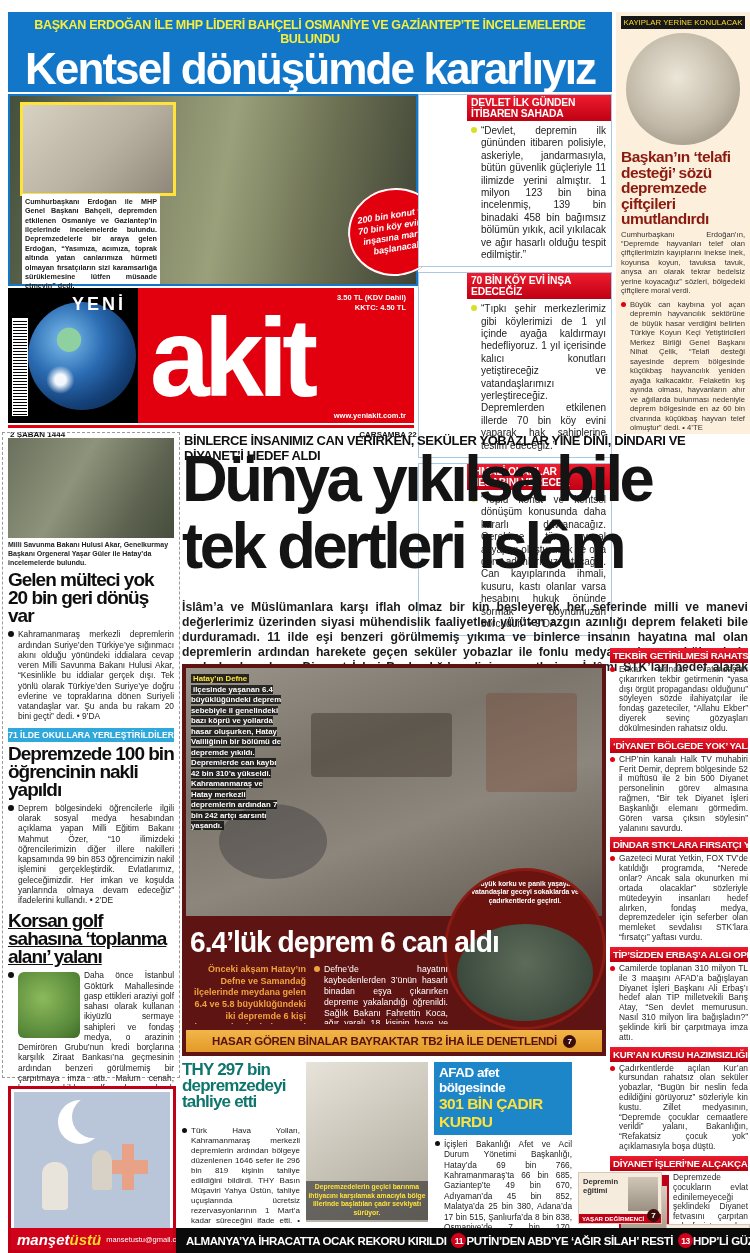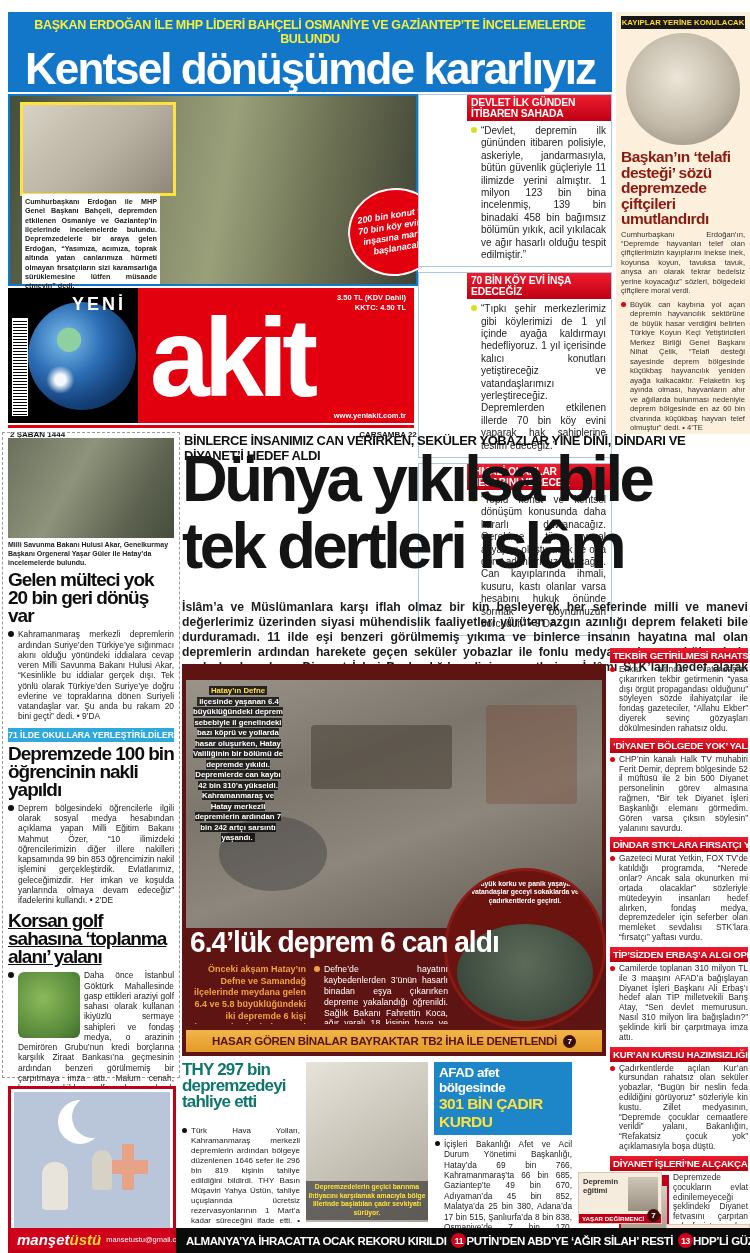--- a/index.html
+++ b/index.html
@@ -35,21 +35,21 @@
   .dateline{font-size:8px;font-weight:700;color:#111;}
   .redrule{background:#e2000f;}
   
   .qbox{border:1px solid #a8c8e6;background:#fff;margin-bottom:5px;padding-left:48px;}
   .qbox .qtitle{background:linear-gradient(#ee1c2e,#c00014);color:#fff;font-weight:900;font-size:10.3px;
                 padding:2px 4px;letter-spacing:-0.2px;}
   .qbox .qtext{font-size:10px;line-height:1.24;padding:4px 5px 5px 14px;color:#222;position:relative;}
   .dot{position:absolute;left:4px;top:6px;width:6px;height:6px;border-radius:50%;background:#d9e021;}
   
   .sidebar{background:#fcefdb;padding:4px 5px;}
-  .sb-label{background:#181818;color:#ffd92b;font-size:7.8px;font-weight:700;text-align:center;padding:2px 0;}
+  .sb-label{background:#181818;color:#ffd92b;font-size:7.8px;font-weight:400;text-align:center;padding:2px 0;}
   .sheep{border-radius:50%;background:radial-gradient(circle at 45% 40%,#ece6d8,#c2b9a8 55%,#8a8274);}
   .sb-head{color:#8a1a10;font-size:15.5px;font-weight:900;line-height:1.0;letter-spacing:-0.5px;margin:4px 0 3px;}
   .sb-text{font-size:7.6px;line-height:1.25;color:#333;}
   .sb-bullet{position:relative;padding-left:9px;margin-top:4px;}
   .sb-bullet .rdot{position:absolute;left:0;top:2px;width:5px;height:5px;border-radius:50%;background:#e2000f;}
   
   .leftcol{border:1px dashed #9a9a9a;padding:5px;}
   .lc-photo{background:linear-gradient(120deg,#6a705c,#8e937b 40%,#5d6350 75%,#474d3c);}
   .lc-cap{font-size:7px;font-weight:700;line-height:1.25;color:#222;margin:3px 0 4px;}
   .lc-head{font-size:19px;font-weight:900;line-height:.95;letter-spacing:-1px;color:#0e0e0e;margin:2px 0 4px;}
@@ -201,21 +201,21 @@
   </div>
 
   <div class="abs kicker2" style="left:184px;top:433px;width:560px;">BİNLERCE İNSANIMIZ CAN VERİRKEN, SEKÜLER YOBAZLAR YİNE DİNİ, DİNDARI VE DİYANET’İ HEDEF ALDI</div>
   <div class="abs" style="left:182px;top:446px;width:566px;">
     <div class="bighead">Dünya yıkılsa bile</div>
     <div class="bighead">tek dertleri islâm</div>
   </div>
   <div class="abs intro jus" style="left:182px;top:600px;width:566px;">İslâm’a ve Müslümanlara karşı iflah olmaz bir kin besleyerek her seferinde milli ve manevi değerlerimiz üzerinden siyasi mühendislik faaliyetleri yürüten azgın azınlığı deprem felaketi bile durduramadı. 11 ilde eşi benzeri görülmemiş yıkıma ve binlerce insanın hayatına mal olan depremlerin ardından harekete geçen seküler yobazlar ile fonlu medyası, deprem bölgesinde canla başla çalışan Diyanet İşleri Başkanlığı’nı, dini cemaatleri ve İslâmi STK’ları hedef alarak İslâmi değerlere kin kustu.</div>
 
   <div class="abs panel" style="left:182px;top:664px;width:424px;height:392px;">
-    <div class="abs aerial" style="left:4px;top:16px;width:416px;height:248px;text-align:center;">
+    <div class="abs aerial" style="left:4px;top:4px;width:416px;height:248px;">
       <span class="rubble1"></span>
       <span class="rubble2"></span>
       <span class="rubble3"></span>
       <div class="abs chip" style="left:5px;top:6px;width:94px;">
         <span class="hl">Hatay’ın Defne</span>
         <span class="rest"><span>ilçesinde yaşanan 6.4 büyüklüğündeki deprem sebebiyle il genelindeki bazı köprü ve yollarda hasar oluşurken, Hatay Valiliğinin bir bölümü de depremde yıkıldı. Depremlerde can kaybı 42 bin 310’a yükseldi. Kahramanmaraş ve Hatay merkezli depremlerin ardından 7 bin 242 artçı sarsıntı yaşandı.</span></span>
       </div>
     </div>
     <div class="abs circlecard" style="left:262px;top:204px;width:156px;height:156px;">
       <div class="ccap">Büyük korku ve panik yaşayan vatandaşlar geceyi sokaklarda ve çadırkentlerde geçirdi.</div>

